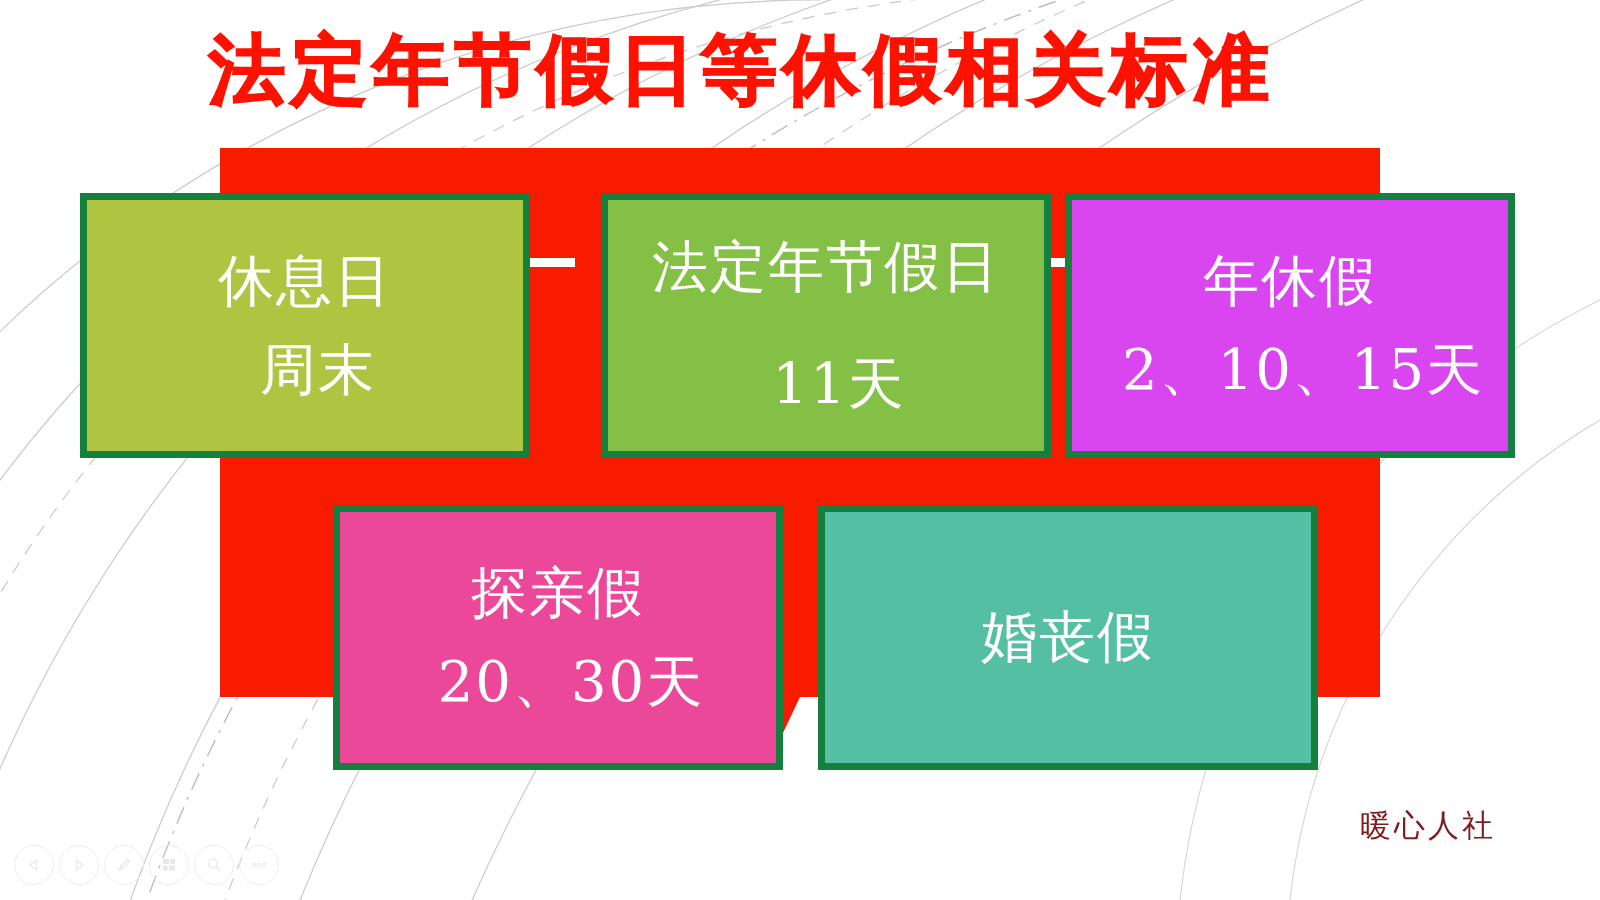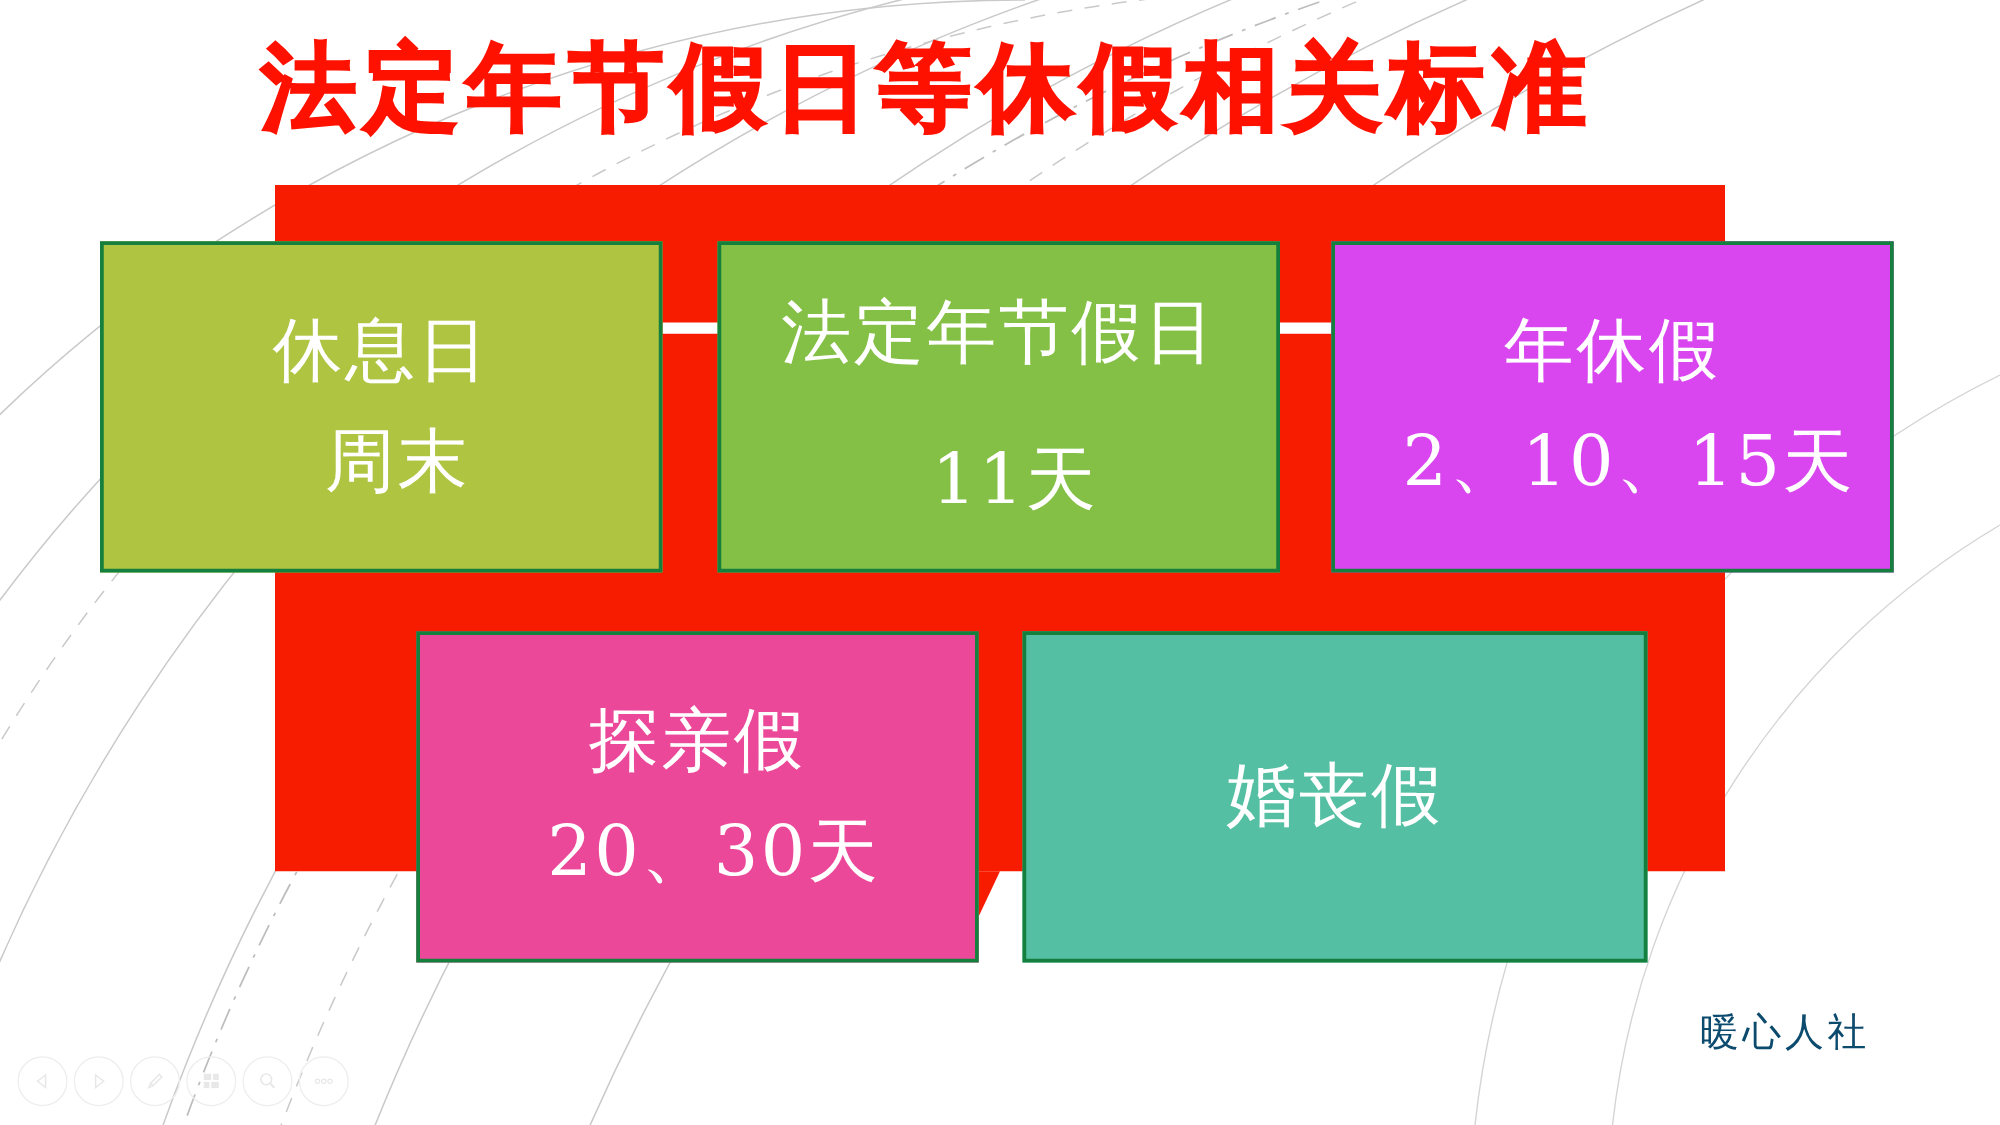--- a/index.html
+++ b/index.html
@@ -71,21 +71,21 @@
   .connector {
     position: absolute;
     height: 9px;
     background: #ffffff;
   }
 
   
   .card {
     position: absolute;
     box-sizing: border-box;
-    border: 3px solid #15803d;
+    border: 7px solid #15803d;
     display: flex;
     flex-direction: column;
     align-items: center;
     justify-content: center;
     color: #ffffff;
     text-align: left;
   }
   .card-title {
     font-family: "DejaVu Serif", "Liberation Serif", serif;
     font-size: 56px;
@@ -97,34 +97,34 @@
     font-family: "DejaVu Serif", "Liberation Serif", serif;
     font-size: 56px;
     line-height: 1.18;
     letter-spacing: 2px;
     margin-top: 22px;
     white-space: nowrap;
     margin-left: 26px;
   }
 
   #card-0 { left: 80px;   top: 193px; width: 450px; height: 265px; }
-  #card-1 { left: 574px;  top: 193px; width: 450px; height: 265px; gap: 28px; }
+  #card-1 { left: 601px;  top: 193px; width: 450px; height: 265px; gap: 28px; }
   #card-2 { left: 1065px; top: 193px; width: 450px; height: 265px; }
   #card-3 { left: 333px;  top: 505px; width: 450px; height: 265px; }
   #card-4 { left: 818px;  top: 505px; width: 500px; height: 265px; }
 
   
   #watermark {
     position: absolute;
     left: 1360px;
     top: 805px;
     font-family: "DejaVu Serif", "Liberation Serif", serif;
     font-size: 31px;
     letter-spacing: 3px;
-    color: #0c4a6e;
+    color: #7f1d1d;
     white-space: nowrap;
   }
 
   
   #toolbar {
     position: absolute;
     left: 14px;
     top: 845px;
     display: flex;
     align-items: center;

